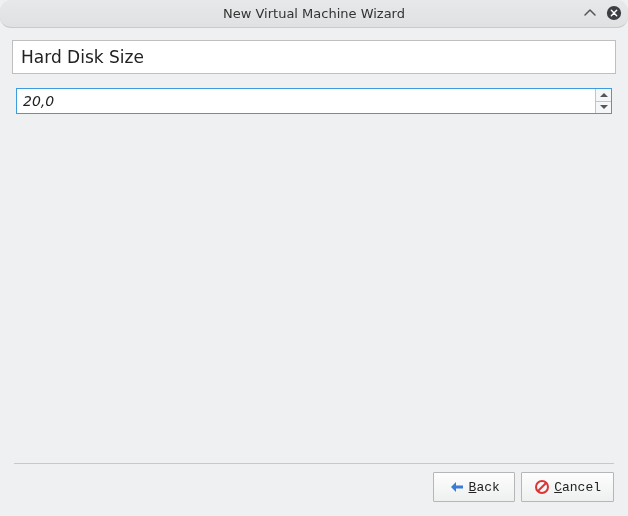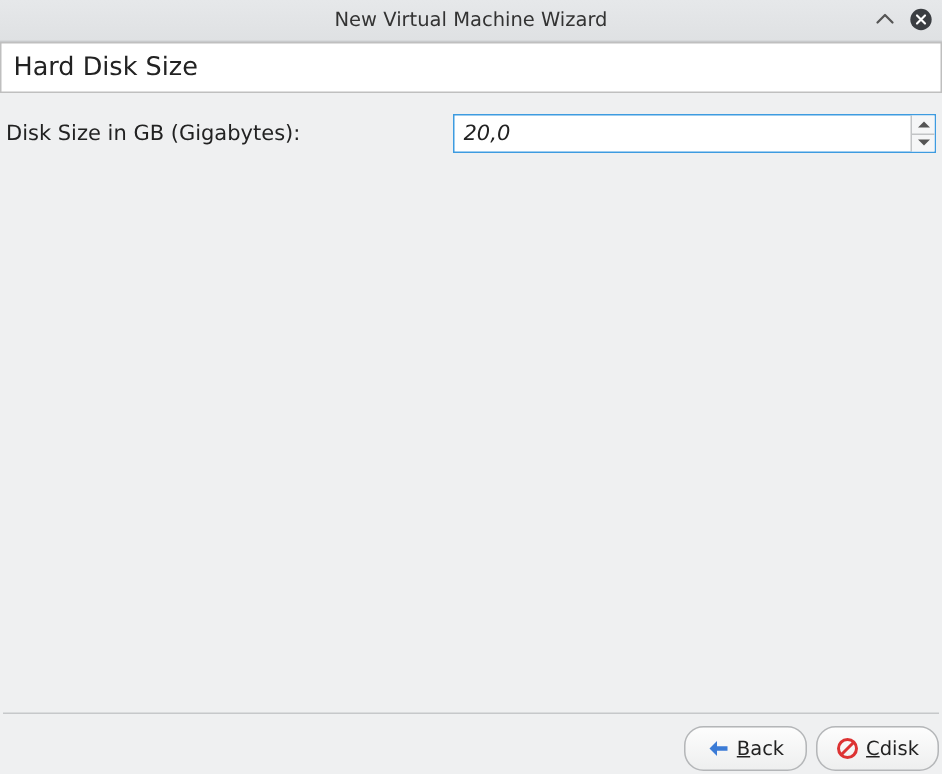--- a/index.html
+++ b/index.html
@@ -18,20 +18,21 @@
     display: flex;
     flex-direction: column;
   }
   .titlebar {
     height: 28px;
     background: linear-gradient(to bottom, #e6e8ea, #dfe1e3);
     border-bottom: 1px solid #c8cacc;
     display: flex;
     align-items: center;
     position: relative;
+    border-radius: 11px;
   }
   .titlebar-title {
     flex: 1;
     text-align: center;
     font-size: 13px;
     color: #333;
   }
   .titlebar-controls {
     position: absolute;
     right: 4px;
@@ -41,21 +42,21 @@
     gap: 4px;
   }
   .tb-btn {
     width: 20px; height: 20px;
     display: flex; align-items: center; justify-content: center;
     cursor: pointer;
   }
   .tb-min svg, .tb-close svg { display: block; }
   .content {
     flex: 1;
-    padding: 0;
+    padding: 12px;
     display: flex;
     flex-direction: column;
   }
   .header-box {
     border: 1px solid #bfbfbf;
     background: #ffffff;
     padding: 6px 8px;
     margin-bottom: 14px;
   }
   .header-title {
@@ -121,29 +122,30 @@
     display: flex;
     justify-content: flex-end;
     gap: 6px;
     padding: 0 2px 2px 2px;
   }
   .btn {
     height: 30px;
     min-width: 82px;
     padding: 0 12px;
     border: 1px solid #b4b6b8;
-    border-radius: 13px;
+    border-radius: 1px;
     background: linear-gradient(to bottom, #fdfdfd, #eeefef);
     display: flex;
     align-items: center;
     justify-content: center;
     gap: 4px;
     font-size: 13px;
     color: #222;
     cursor: pointer;
+    font-family: Liberation Mono, monospace;
   }
   .btn .u { text-decoration: underline; }
   .ico { width:16px; height:16px; display:flex; align-items:center; justify-content:center; }
 </style>
 </head>
 <body>
 
 <div class="window">
 
   <div class="titlebar">
@@ -167,21 +169,20 @@
     </div>
   </div>
 
   <div class="content">
     <div class="header-box">
       <div class="header-title">Hard Disk Size</div>
     </div>
 
 
     <div class="form-row">
-      <div class="form-label">Disk Size in GB (Gigabytes):</div>
       <div class="spinbox">
         <input class="spin-input" type="text" value="20,0" style="">
         <div class="spin-btns">
           <div class="spin-btn">
             <span>
               <svg width="8" height="6" viewBox="0 0 8 6">
                   <path d="M0 5 L4 1 L8 5 Z" fill="#555"></path>
                 </svg>
             </span>
           </div>
@@ -210,18 +211,18 @@
         </span>
         <span><span class="u">B</span><span>ack</span></span>
       </div>
       <div class="btn">
         <span class="ico">
           <svg width="14" height="14" viewBox="0 0 14 14">
               <circle cx="7" cy="7" r="6" fill="none" stroke="#d33" stroke-width="2"></circle>
               <line x1="3" y1="11" x2="11" y2="3" stroke="#d33" stroke-width="2"></line>
             </svg>
         </span>
-        <span><span class="u">C</span><span>disk</span></span>
+        <span><span class="u">C</span><span>ancel</span></span>
       </div>
     </div>
   </div>
 
 </div>
 
 </body></html>

